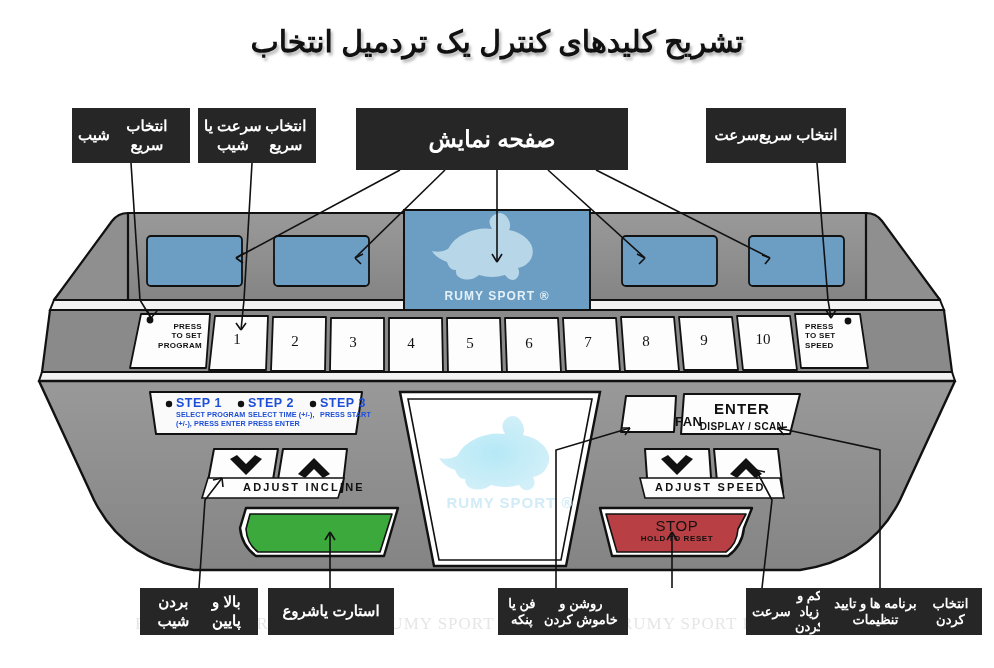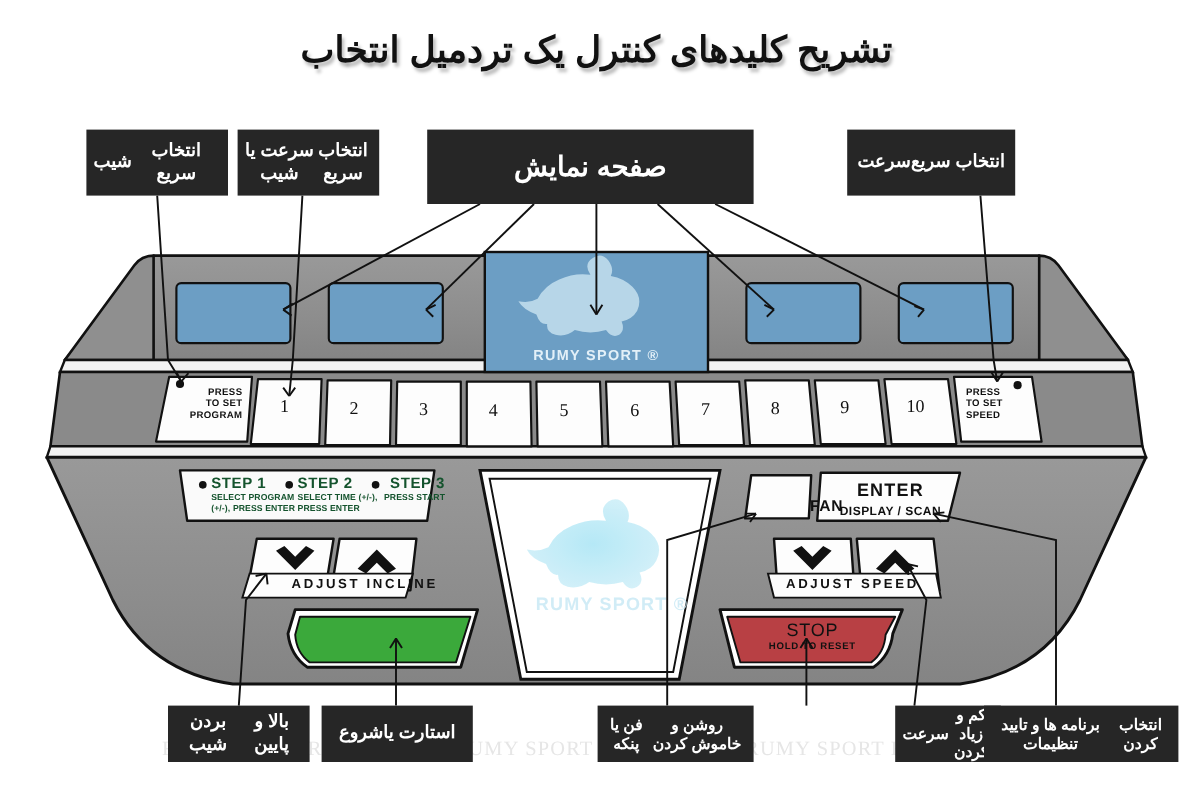--- a/index.html
+++ b/index.html
@@ -57,21 +57,21 @@
     text-align:center;
   }
   .endkey-txt{
     position:absolute;
     color:#111;font-size:8px;font-weight:bold;
     line-height:1.18;letter-spacing:.3px;
     text-align:right;
   }
   .endkey-txt.right{text-align:left;}
   .step{
-    position:absolute;color:#14532d;text-align:left;
+    position:absolute;color:#1d4ed8;text-align:left;
   }
   .step .hd{font-size:12.5px;font-weight:bold;letter-spacing:.5px;white-space:nowrap;}
   .step .sb{font-size:7.2px;font-weight:bold;line-height:1.3;letter-spacing:.1px;}
   .fan-txt{position:absolute;font-size:13px;font-weight:bold;color:#111;letter-spacing:.5px;}
   .enter-txt{position:absolute;text-align:center;color:#111;}
   .enter-txt .e1{font-size:15px;font-weight:bold;letter-spacing:1px;text-align:center;}
   .enter-txt .e2{font-size:10px;font-weight:bold;letter-spacing:.4px;margin-top:4px;}
   .adj-txt{position:absolute;font-size:11px;font-weight:bold;color:#111;letter-spacing:2.2px;white-space:nowrap;}
   .ss-txt{position:absolute;text-align:center;color:#111;}
   .ss-txt .t1{font-size:15px;letter-spacing:.6px;}
@@ -317,21 +317,21 @@
   <div class="step" style="left:176px;top:396px;">
     <div class="hd">STEP 1</div>
     <div class="sb">SELECT PROGRAM</div>
     <div class="sb">(+/-), PRESS ENTER</div>
   </div>
   <div class="step" style="left:248px;top:396px;">
     <div class="hd">STEP 2</div>
     <div class="sb">SELECT TIME (+/-),</div>
     <div class="sb">PRESS ENTER</div>
   </div>
-  <div class="step" style="left:320px;top:396px;text-align:right;">
+  <div class="step" style="left:320px;top:396px;">
     <div class="hd">STEP 3</div>
     <div class="sb">PRESS START</div>
     <div class="sb"></div>
   </div>
 
   <div class="fan-txt" style="left:633px;top:414px;padding-left:42px;">FAN</div>
 
   <div class="enter-txt" style="left:690px;top:400px;width:104px;">
     <div class="e1">ENTER</div>
     <div class="e2">DISPLAY / SCAN</div>

